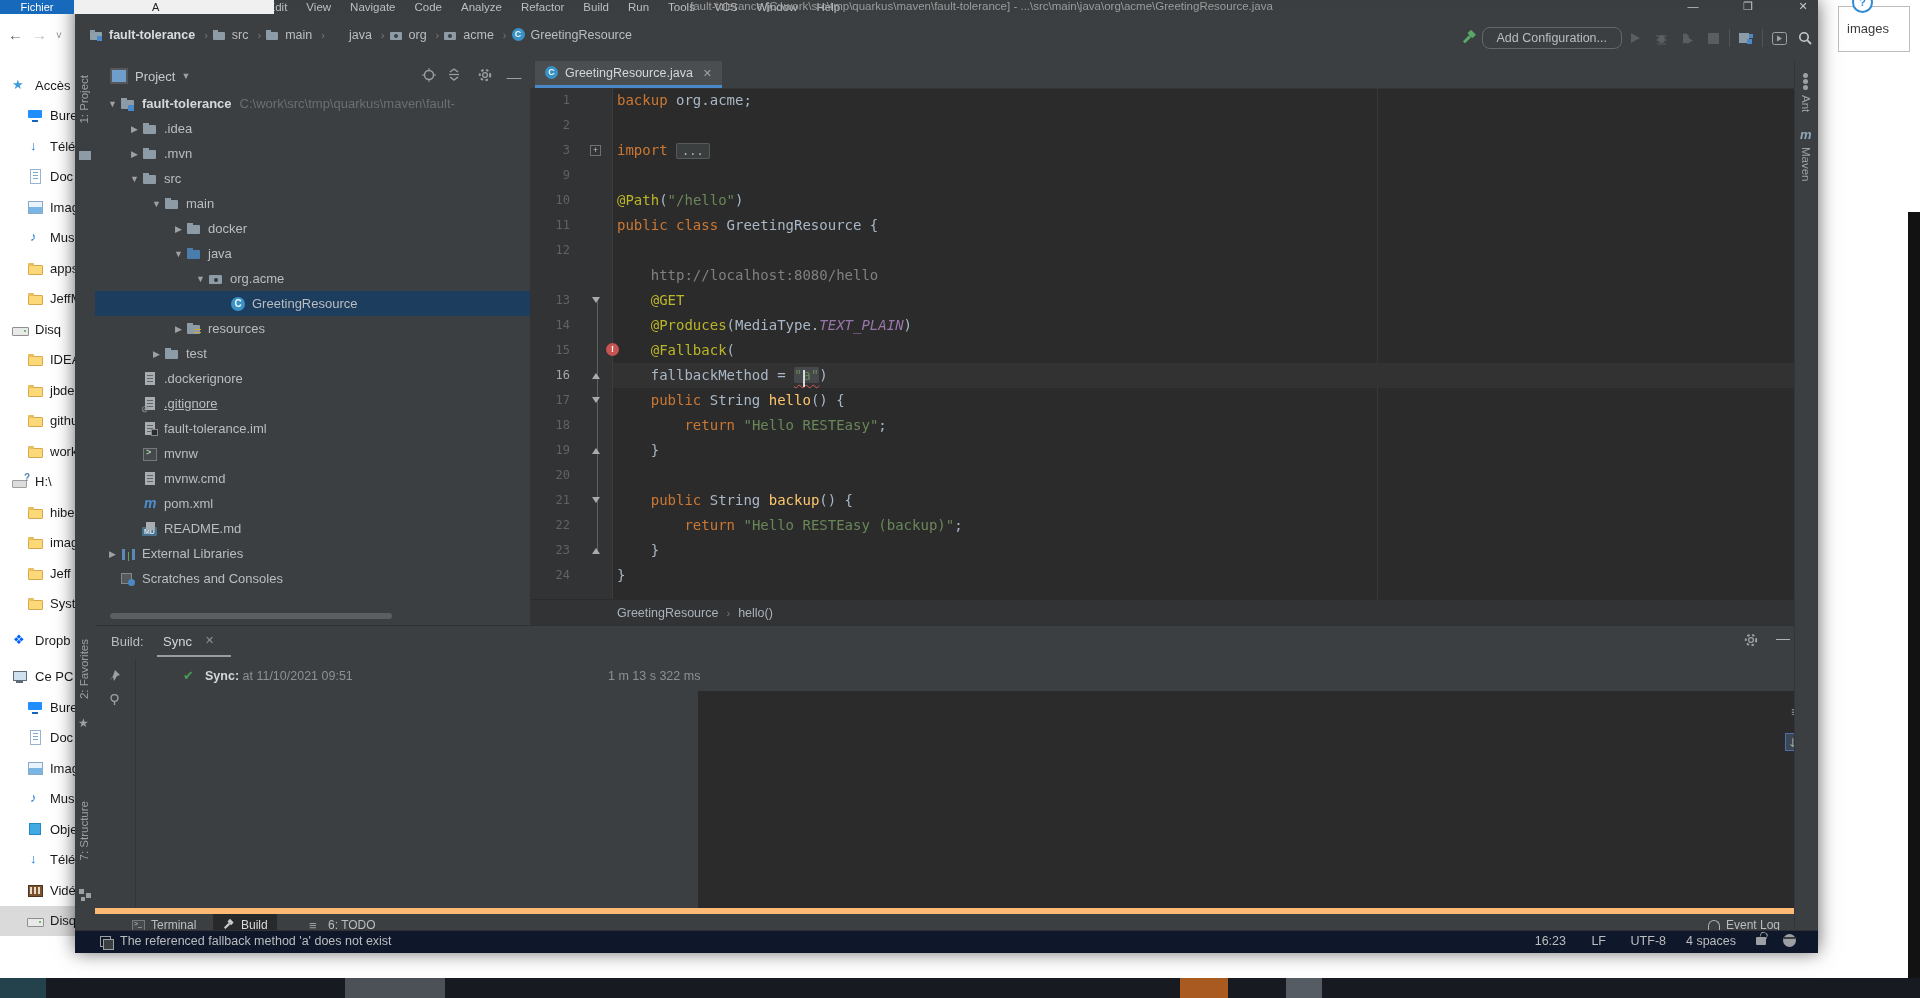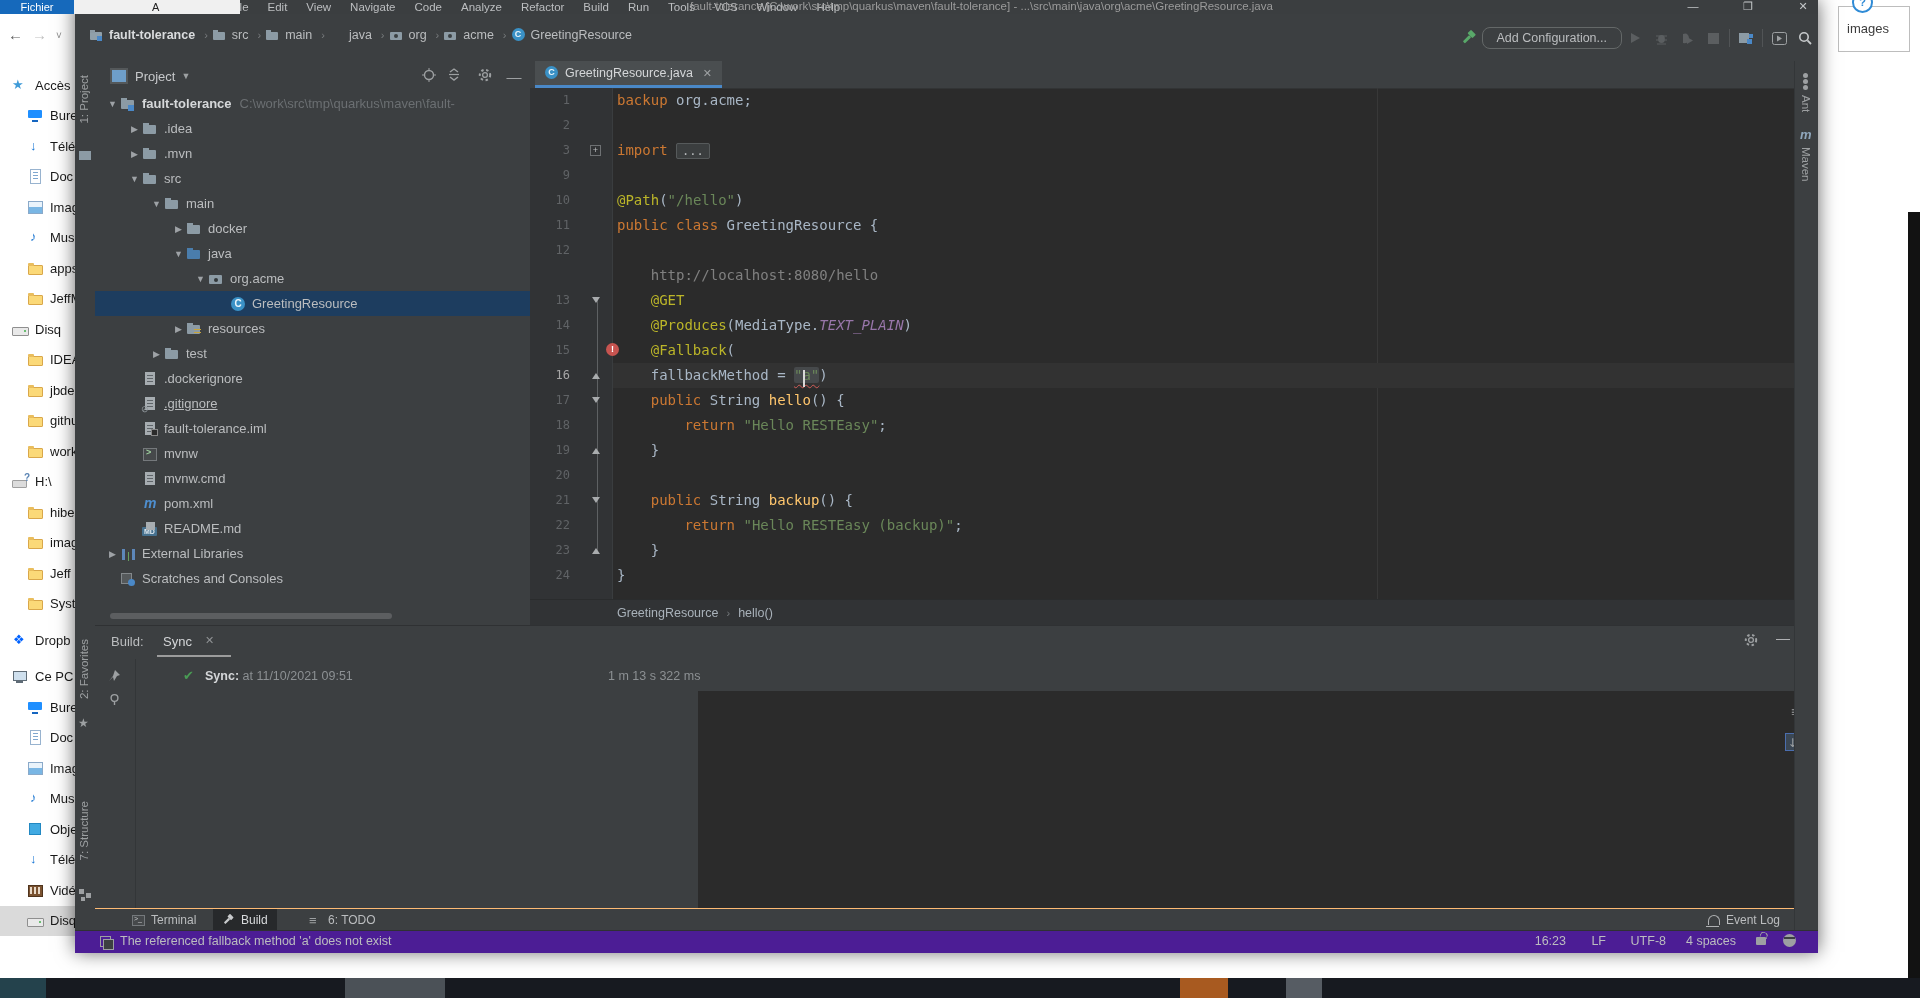--- a/index.html
+++ b/index.html
@@ -1,20 +1,20 @@
 <!DOCTYPE html>
 <html><head>
 <meta charset="utf-8">
 <style>
   html,body{margin:0;padding:0;background:#000;}
   #screen{position:relative;width:1920px;height:998px;overflow:hidden;
     font-family:"Liberation Sans",sans-serif;background:#fff;}
   
   #explorer-bg{position:absolute;inset:0;background:#ffffff;}
-  #explorer-menu-strip{position:absolute;left:0;top:0;width:240px;height:14px;background:#f0f0f0;z-index:30;}
+  #explorer-menu-strip{position:absolute;left:0;top:0;width:240px;height:14px;background:#f0f0f0;z-index:30;padding-left:34px;}
   #explorer-file-menu{position:absolute;left:0;top:0;width:74px;height:14px;background:#1669bb;color:#fff;
     font-size:11px;text-align:center;line-height:14px;}
   #explorer-partial-menu{position:absolute;left:152px;top:0;color:#222;font-size:11px;line-height:14px;}
   #explorer-toolbar{position:absolute;left:0;top:14px;width:75px;height:44px;background:#fff;z-index:5;}
   .nav-arrow{position:absolute;top:12px;font-size:15px;color:#5f5f5f;}
   #explorer-nav{position:absolute;left:0;top:70px;width:75px;bottom:46px;background:#fff;z-index:5;overflow:hidden;}
   .nav-section{margin-bottom:6px;}
   .nav-item{height:30.5px;display:flex;align-items:center;font-size:13px;color:#1a1a1a;white-space:nowrap;overflow:hidden;}
   .nav-item.sel{background:#dadada;}
   .nav-item.lvl0{padding-left:12px;} .nav-item.lvl1{padding-left:27px;}
@@ -187,33 +187,33 @@
   .bt-ic{margin:10px auto;width:14px;height:14px;color:#9da0a2;text-align:center;font-size:13px;line-height:14px;}
   #build-row{position:absolute;left:40px;top:40px;right:0;height:24px;font-size:12.5px;}
   #build-check{position:absolute;left:48px;top:2px;color:#499c54;font-size:13px;}
   #build-text{position:absolute;left:70px;top:3px;}
   #build-text b{color:#d4d6d8;} #build-text span{color:#8c9093;margin-top:34px;}
   #build-duration{position:absolute;left:473px;top:3px;color:#8c9093;}
   #build-console{position:absolute;left:603px;top:65px;right:0;bottom:0;background:#2b2b2b;}
   .console-ic{position:absolute;right:14px;width:19px;height:18px;color:#9fa2a4;font-size:12px;text-align:center;line-height:18px;}
   .console-ic.hl{background:#3b4754;border:1px solid #4b6eaf;box-sizing:border-box;}
   
-  #toolwin-bar{position:absolute;left:20px;right:0;top:908px;height:22px;background:#3c3f41;border-top:1px solid #fdba74;
+  #toolwin-bar{position:absolute;left:20px;right:0;top:908px;height:22px;background:#3c3f41;border-top:6px solid #fdba74;
     font-size:12px;color:#bbbdbf;}
   .twb-item{position:absolute;top:0;height:22px;display:flex;align-items:center;gap:6px;padding:0 9px;}
   .twb-item.active{background:#27292b;}
   .twb-ic{width:13px;height:11px;position:relative;display:inline-block;}
   .twb-term::before{content:"";position:absolute;inset:0;background:#46494b;border:1px solid #75797c;}
   .twb-term::after{content:">_";position:absolute;left:2px;top:0;font-size:7px;color:#c8cacc;}
   .twb-todo::before{content:"≡";position:absolute;left:0;top:-2px;font-size:13px;color:#9da0a2;}
   #event-log{position:absolute;right:38px;top:0;height:22px;display:flex;align-items:center;gap:6px;}
   .bell{width:10px;height:9px;border:1.5px solid #afb1b3;border-bottom:none;border-radius:6px 6px 0 0;position:relative;}
   .bell::after{content:"";position:absolute;left:-3px;bottom:-2px;width:13px;height:1.5px;background:#afb1b3;}
   
-  #ide-statusbar{position:absolute;left:0;right:0;top:930px;height:22px;background:#4c1d95;border-top:1px solid #2f3133;
+  #ide-statusbar{position:absolute;left:0;right:0;top:930px;height:22px;background:#0f172a;border-top:1px solid #2f3133;
     font-size:12.5px;color:#bbbdbf;}
   #status-msg{position:absolute;left:45px;top:3px;}
   #status-msg-icon{position:absolute;left:25px;top:5px;width:9px;height:9px;border:1.5px solid #9da0a2;}
   #status-msg-icon::after{content:"";position:absolute;left:2px;top:2px;width:9px;height:9px;border:1.5px solid #9da0a2;background:#3c3f41;}
   .sb-item{position:absolute;top:3px;}
   .lock-ic{position:absolute;top:6px;width:10px;height:8px;background:#9da0a2;border-radius:1px;}
   .lock-ic::before{content:"";position:absolute;left:1px;top:-5px;width:6px;height:5px;border:1.5px solid #9da0a2;
     border-bottom:none;border-radius:4px 4px 0 0;transform:translateX(3px) rotate(18deg);}
   .hector{position:absolute;top:3px;width:13px;height:13px;border-radius:50%;background:#9da0a2;}
   .hector::before{content:"";position:absolute;left:1px;top:3px;width:11px;height:2px;background:#3c3f41;}

